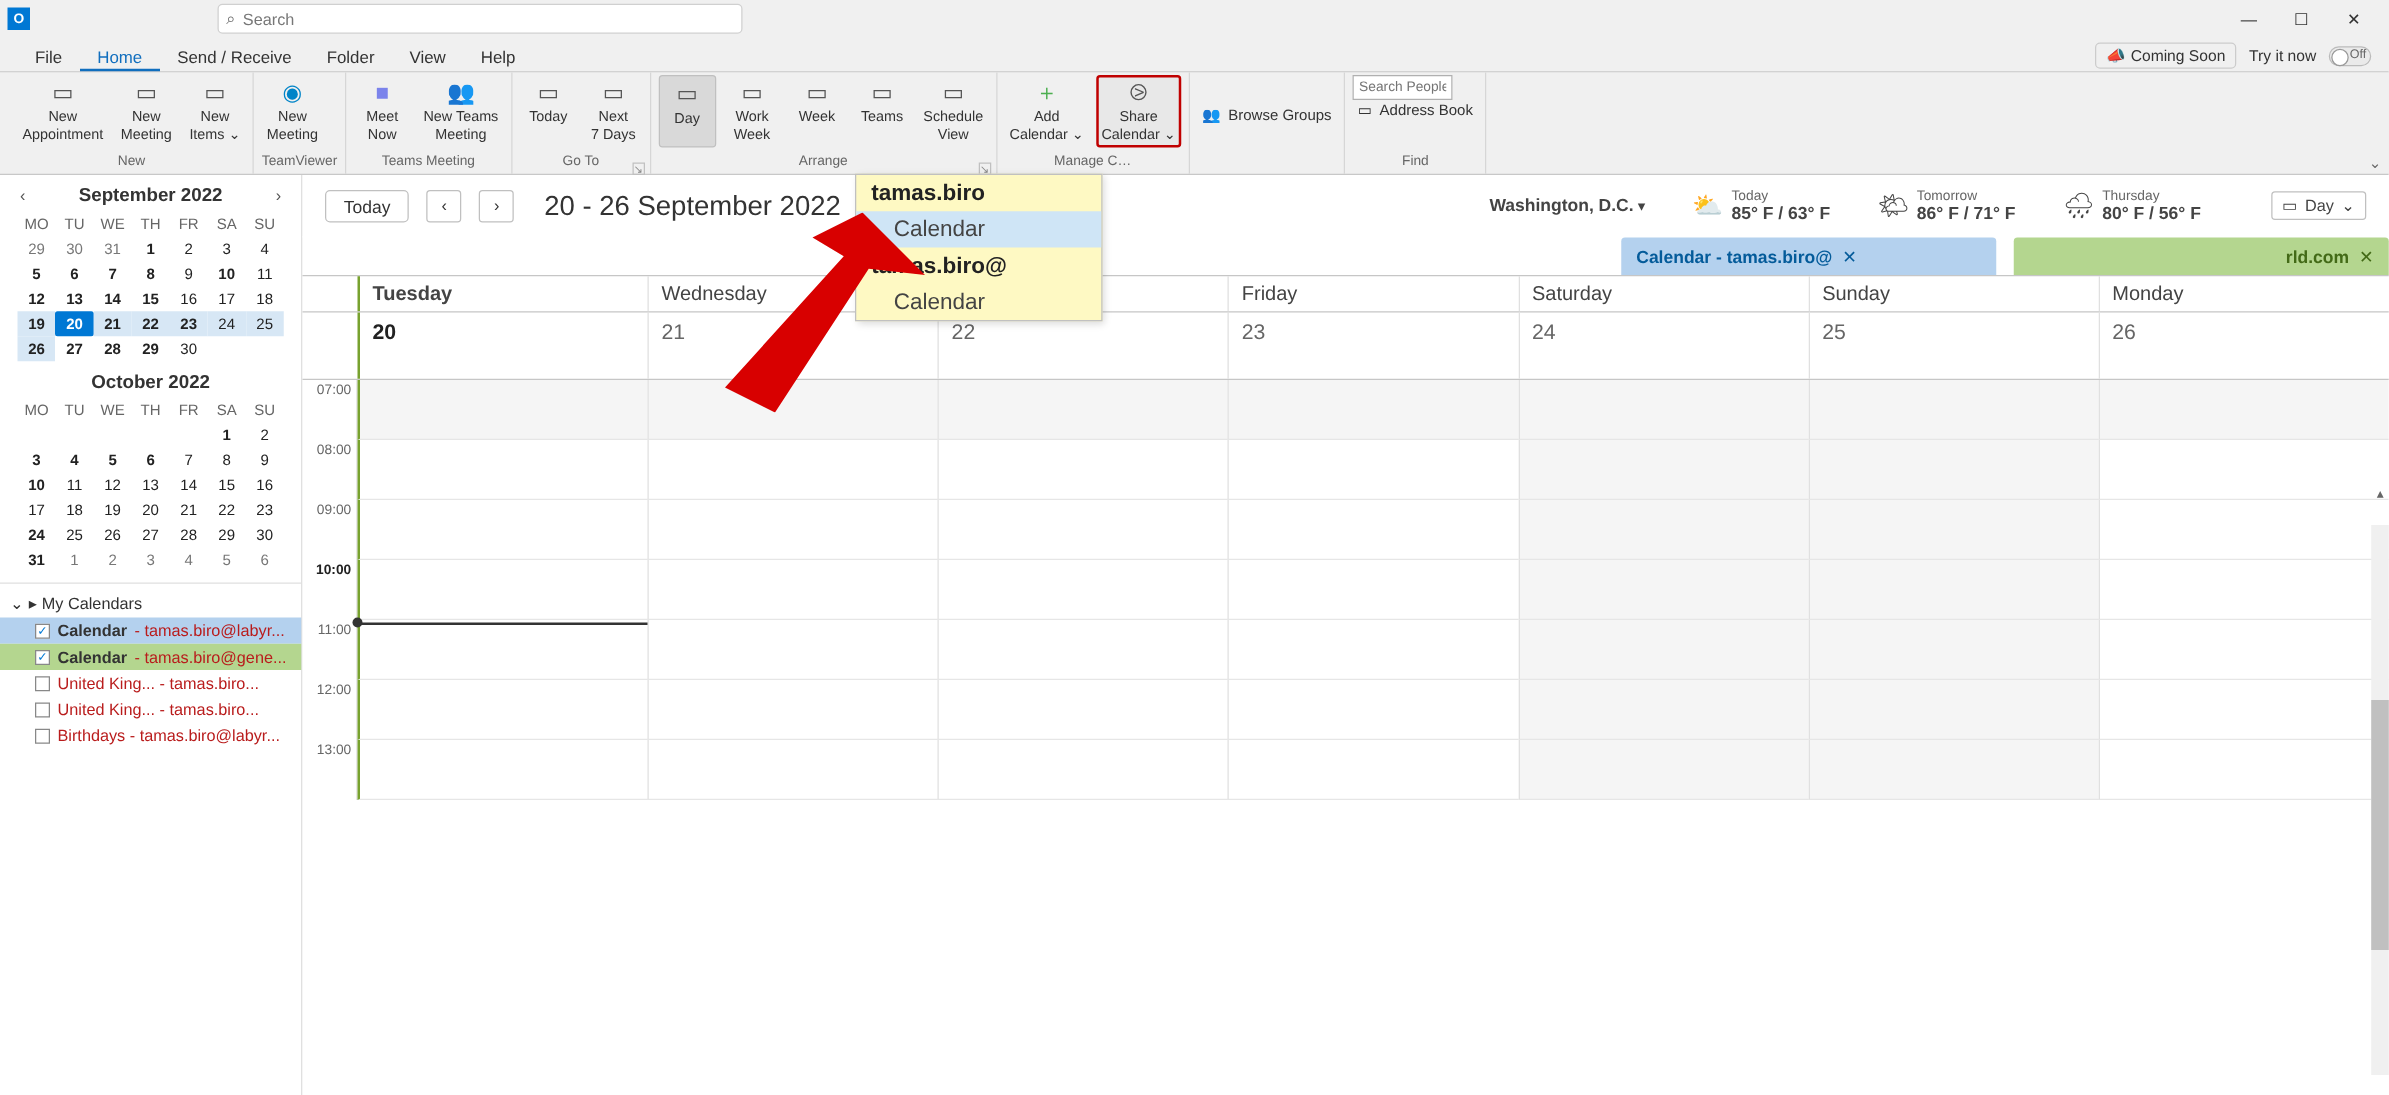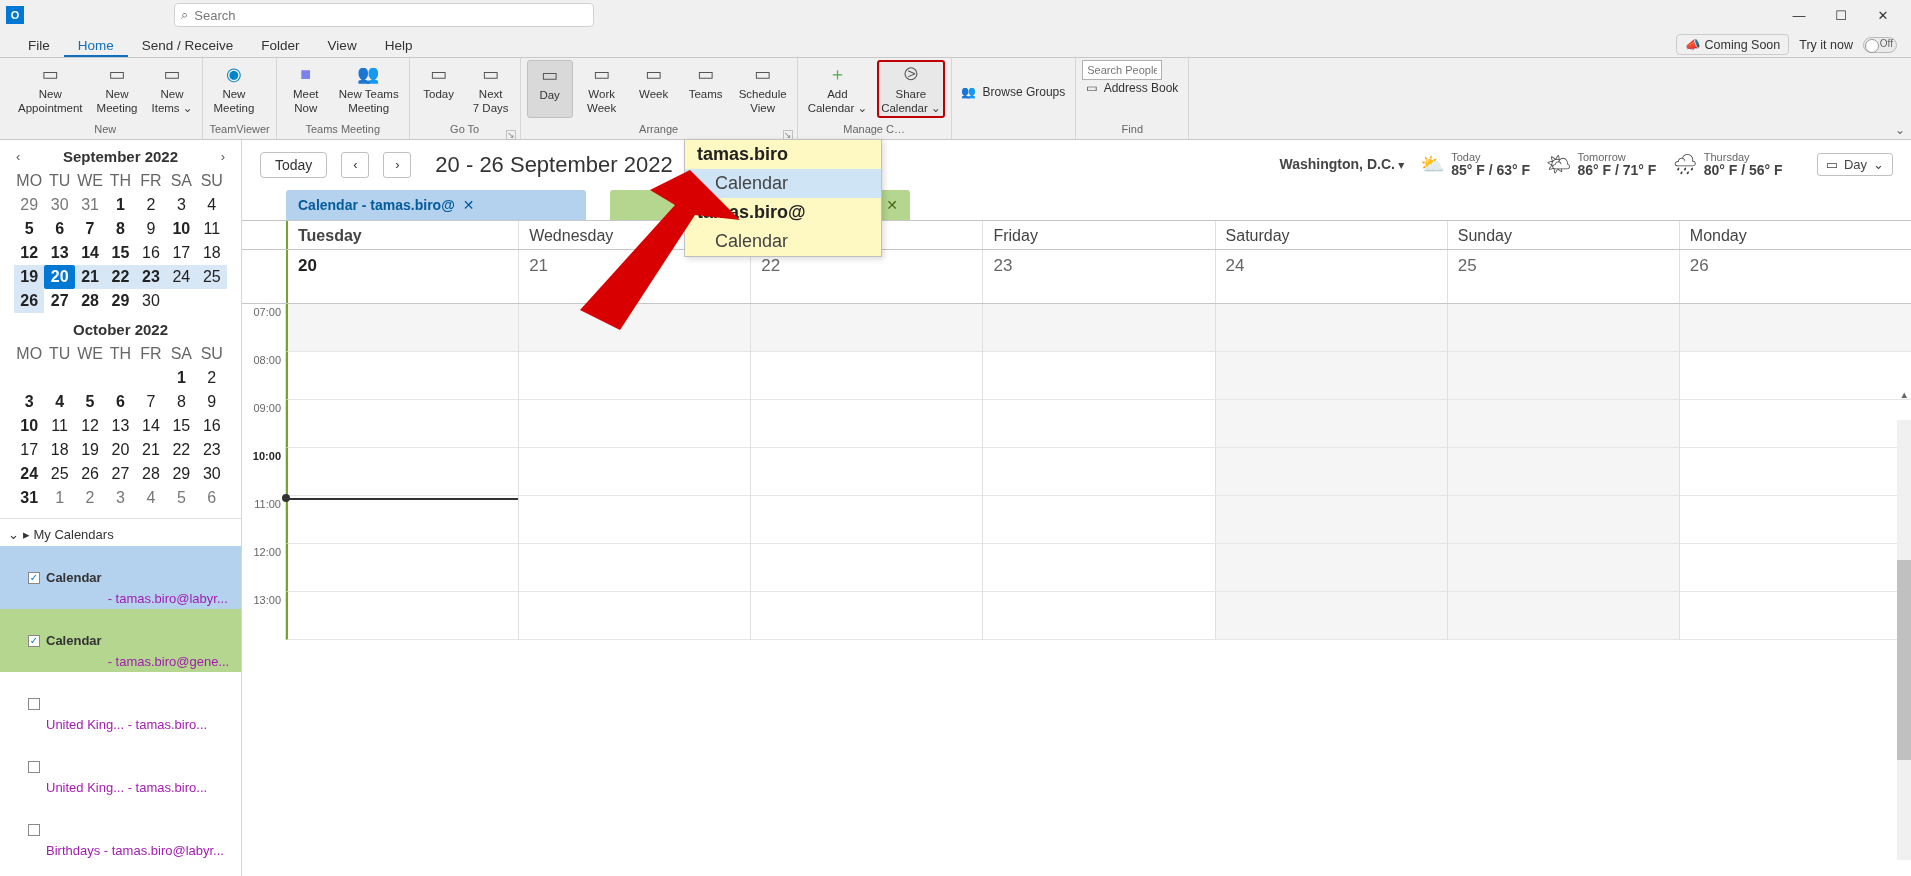--- a/index.html
+++ b/index.html
@@ -207,21 +207,21 @@
   }
   .mini-nav .arrow { font-size:13px; color:#555; cursor:default;}
   .mini-title { font-weight:600; font-size:15px; text-align:center;}
   .mini-grid {
     padding: 0 14px 8px;
   }
   .mg-row {
     display:grid;
     grid-template-columns: repeat(7, 1fr);
     text-align:center;
-    font-size:16px;
+    font-size:12px;
   }
   .mg-head { color:#666; padding:3px 0;}
   .mg-cell { padding:3px 0; color:#777;}
   .mg-cell.in { color:#222;}
   .mg-cell.bold { font-weight:700;}
   .mg-cell.today {
     background:#0078d4; color:#fff; border-radius:2px;
   }
   .mg-cell.weekhl { background:#d7e7f5;}
   .mycals {
@@ -237,21 +237,21 @@
     padding:3px 8px 3px 28px;
     white-space:nowrap; overflow:hidden;
   }
   .cal-item .cbox {
     width:12px; height:12px; border:1px solid #888; background:#fff;
     display:inline-flex; align-items:center; justify-content:center; font-size:10px; color:#0078d4;
   }
   .cal-item.sel-blue { background:#b4d1ee;}
   .cal-item.sel-green { background:#b4d68f;}
   .cal-item .nm { font-weight:600;}
-  .cal-item .sub { color:#a21caf; font-weight:400;margin-top:42px;}
+  .cal-item .sub { color:#b91c1c; font-weight:400;}
 
   
   .calpane {
     flex:1;
     position:relative;
     background:#fff;
   }
   .cal-topbar {
     height:50px;
     display:flex;
@@ -263,39 +263,40 @@
   .today-btn {
     border:1px solid #c0c0c0; border-radius:4px; padding:4px 14px; font-size:14px;
   }
   .nav-btn {
     width:28px; height:26px; border:1px solid #c0c0c0; border-radius:3px;
     display:flex; align-items:center; justify-content:center; font-size:13px;
   }
   .date-range { font-size:22px; font-weight:300; color:#333; margin-left:10px;}
   .top-spacer { flex:1;}
   .loc-weather {
-    display:flex; align-items:center; gap:16px; font-size:12px; color:#444;
+    display:flex; align-items:center; gap:38px; font-size:12px; color:#444;
   }
   .loc-weather b { font-weight:600; font-size:14px;}
   .wx { display:flex; align-items:center; gap:6px;}
   .wx .ic { font-size:20px;}
   .wx .txt { display:flex; flex-direction:column; line-height:1.1;}
   .wx .txt .lab{font-size:11px;color:#666;}
   .view-sel {
     display:flex; align-items:center; gap:6px;
     border:1px solid #c0c0c0; border-radius:3px; padding:3px 8px; font-size:13px;
     margin-left:18px;
   }
   
   .caltabs {
     display:flex;
-    gap:24px;
+    gap:14px;
     padding-left:44px;
     height:30px;
     align-items:flex-end;
+    justify-content:flex-end;
   }
   .caltab {
     display:flex; align-items:center; gap:8px;
     height:30px;
     padding:0 12px;
     border-radius:3px 3px 0 0;
     font-size:14px;
   }
   .caltab.blue { background:#b4d1ee; color:#045b9a; font-weight:600;}
   .caltab.green { background:#b4d68f; color:#436a17; font-weight:600; position:relative;}

